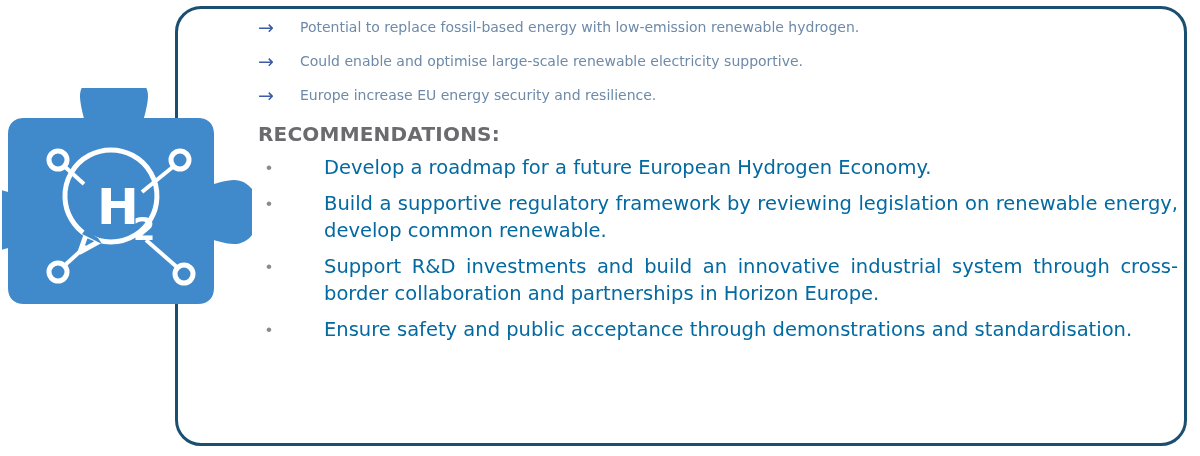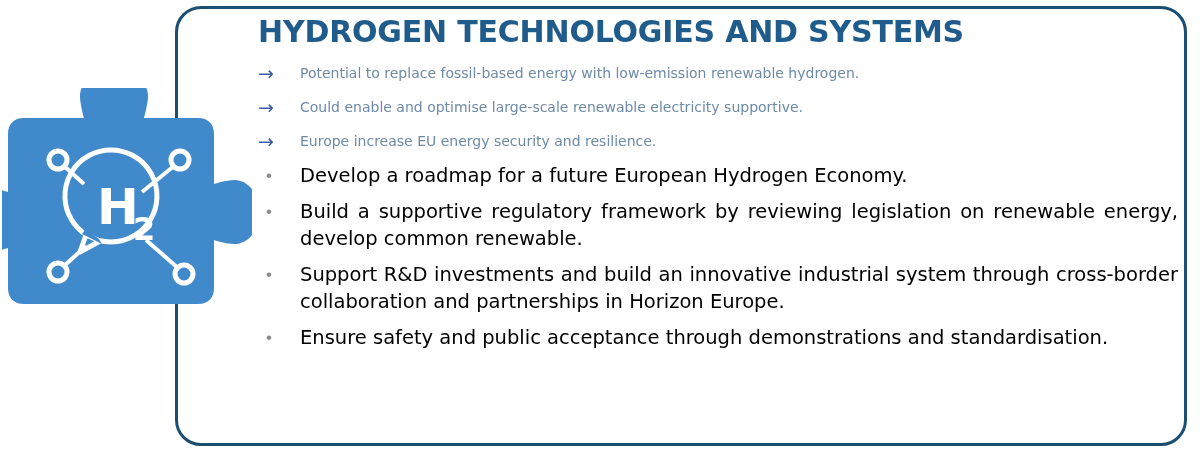--- a/index.html
+++ b/index.html
@@ -109,27 +109,28 @@
     width: 42px;
     color: #8a8a8c;
     font-size: 17px;
     line-height: 27px;
     text-align: left;
     padding-left: 8px;
     box-sizing: border-box;
   }
   .rec-text {
     flex: 1 1 auto;
-    color: #000000;
+    color: #0369a1;
     font-size: 19.5px;
     line-height: 27px;
     text-align: justify;
     font-family: "DejaVu Sans", sans-serif;
     -webkit-hyphens: none;
     hyphens: none;
+    margin-left: 24px;
   }
   .rec-text.nojust { text-align: left; }
 </style>
 </head>
 <body>
 
 <div id="panel"></div>
 
 <div id="puzzle-wrap">
   <svg width="250" height="222" viewBox="0 0 250 222" xmlns="http://www.w3.org/2000/svg">
@@ -176,37 +177,37 @@
     <circle cx="56" cy="184" r="9" fill="none" stroke="#ffffff" stroke-width="5"></circle>
     <circle cx="182" cy="186" r="9" fill="none" stroke="#ffffff" stroke-width="5"></circle>
 
     <text x="95" y="136" font-family="DejaVu Sans, sans-serif" font-size="50" font-weight="bold" fill="#ffffff">H</text>
     <text x="131" y="152" font-family="DejaVu Sans, sans-serif" font-size="32" font-weight="bold" fill="#ffffff">2</text>
   </svg>
 </div>
 
 <div id="content">
 
-  <h1 id="doc-title">HYDROGEN TECHNOLOGIES AND SYSTEMS</h1>
 
   <ul class="arrow-list">
     <li class="arrow-item">
       <span class="arrow-marker">→</span>
       <span class="arrow-text">Potential to replace fossil-based energy with low-emission renewable hydrogen.</span>
     </li>
     <li class="arrow-item">
       <span class="arrow-marker">→</span>
       <span class="arrow-text">Could enable and optimise large-scale renewable electricity supportive.</span>
     </li>
     <li class="arrow-item">
       <span class="arrow-marker">→</span>
       <span class="arrow-text">Europe increase EU energy security and resilience.</span>
     </li>
   </ul>
 
+  <div id="rec-heading">RECOMMENDATIONS:</div>
 
   <ul class="rec-list">
     <li class="rec-item">
       <span class="rec-marker">•</span>
       <span class="rec-text nojust">Develop a roadmap for a future European Hydrogen Economy.</span>
     </li>
     <li class="rec-item">
       <span class="rec-marker">•</span>
       <span class="rec-text">Build a supportive regulatory framework by reviewing legislation on renewable energy, develop common renewable.</span>
     </li>

